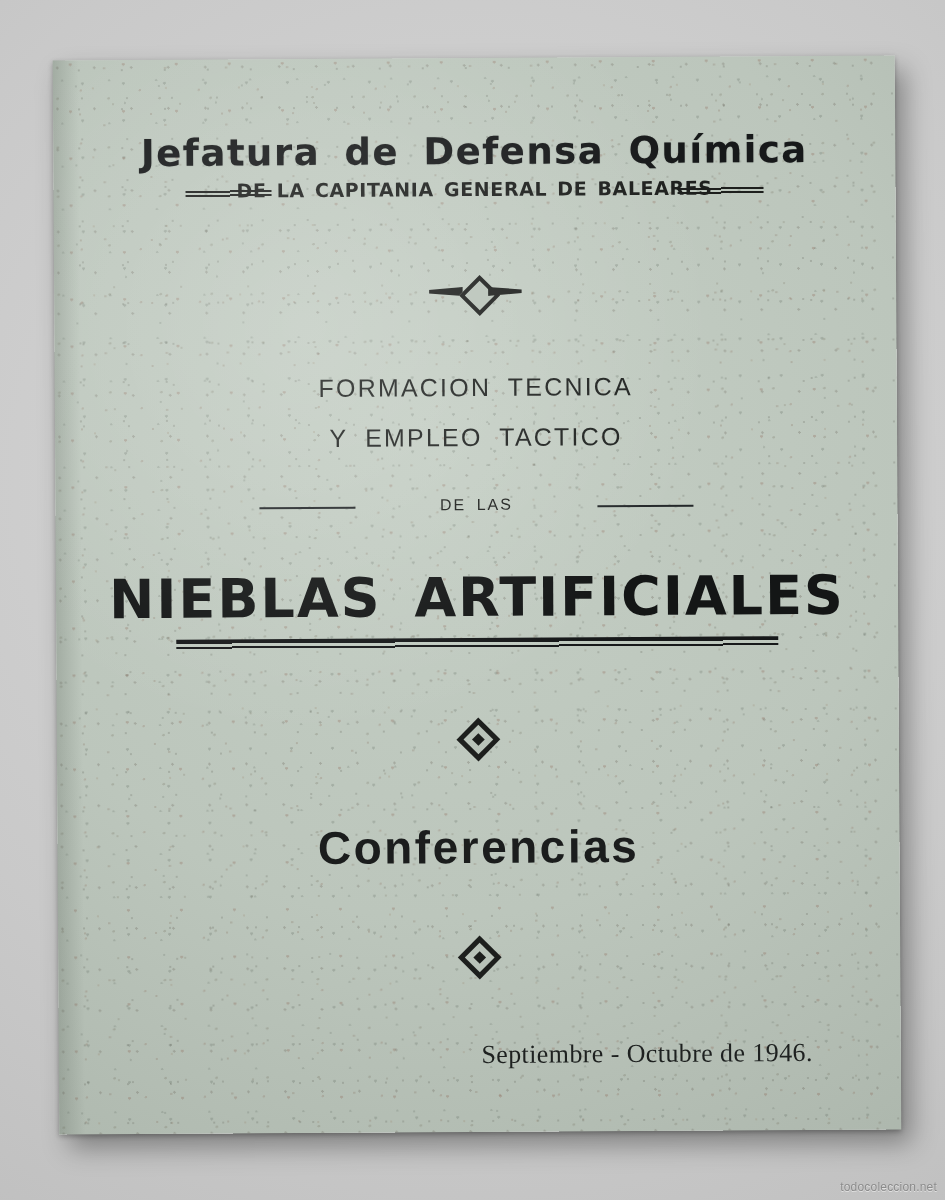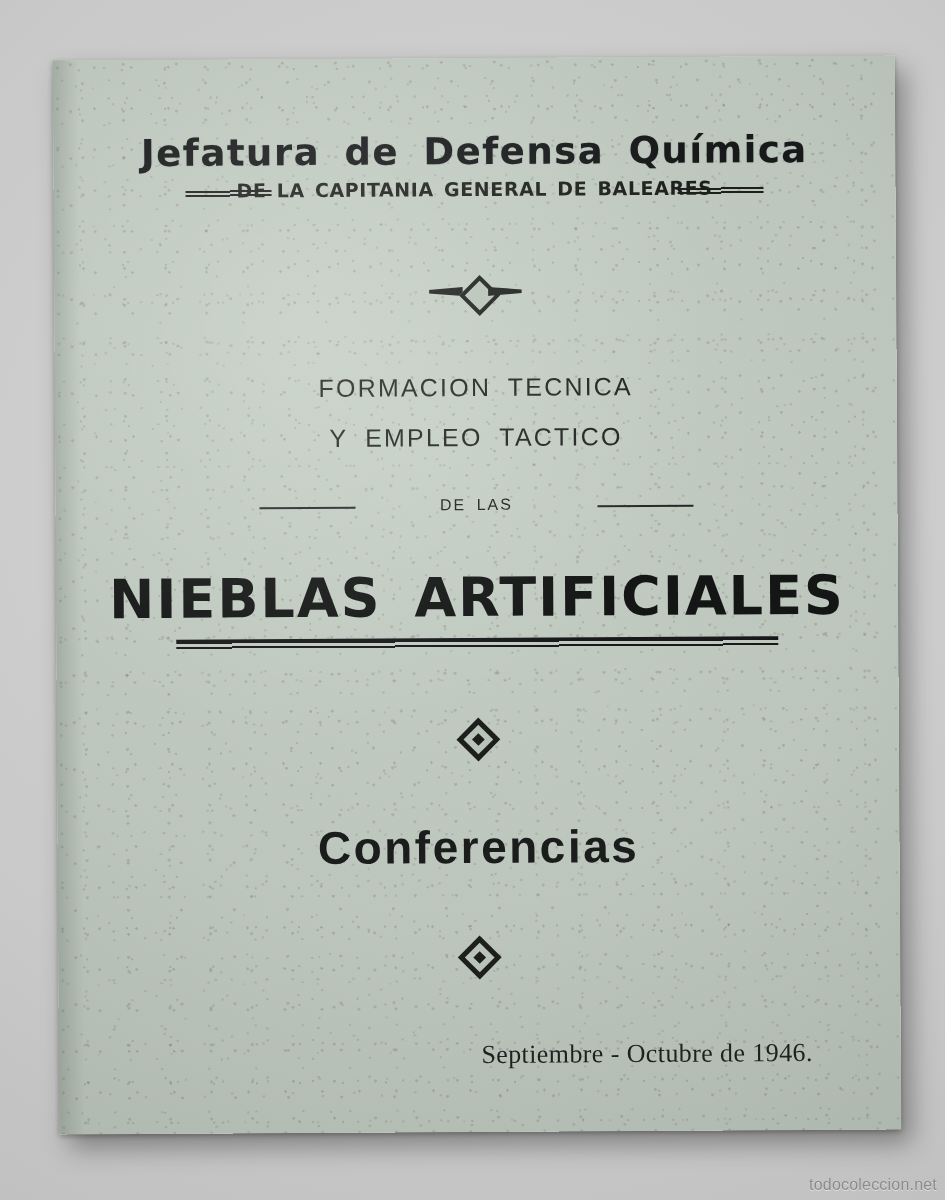--- a/index.html
+++ b/index.html
@@ -274,21 +274,21 @@
     letter-spacing: .4px;
     color: #1e2120;
   }
 
   
   #watermark {
     position: absolute;
     right: 8px;
     bottom: 6px;
     font-family: "Liberation Sans", sans-serif;
-    font-size: 16px;
+    font-size: 12px;
     color: #8b8b8b;
     letter-spacing: .2px;
     text-shadow: 0 1px 0 rgba(255,255,255,.5);
   }
 </style>
 </head>
 <body>
 
 <div id="photo">
 

